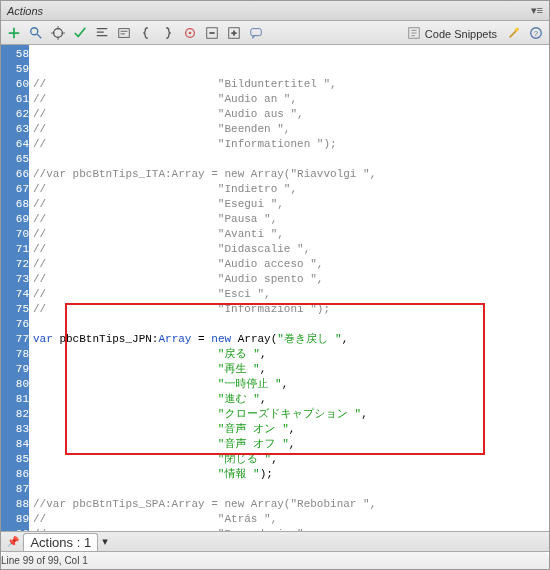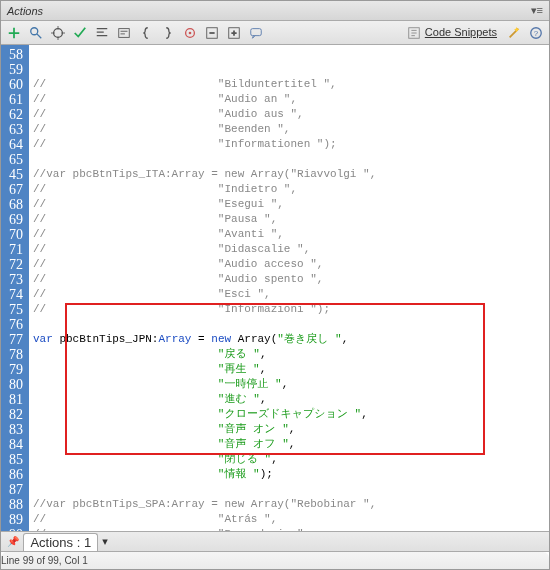--- a/index.html
+++ b/index.html
@@ -3,24 +3,24 @@
 <meta charset="utf-8">
 <style>
 * { margin: 0; padding: 0; box-sizing: border-box; }
 body { font-family: "Segoe UI", Tahoma, sans-serif; font-size: 11px; background: #fff; width: 550px; height: 570px; overflow: hidden; border: 1px solid #999; }
 .panel-header { background: linear-gradient(#e8e8e8,#d6d6d6); border-bottom: 1px solid #aaa; display: flex; align-items: center; height: 20px; padding: 0 6px; }
 .panel-header .title { flex: 1; color: #333; font-style: italic; }
 .panel-header .opt { cursor: pointer; font-size: 11px; color: #555; }
 .toolbar { background: linear-gradient(#f0f0f0,#e0e0e0); border-bottom: 1px solid #aaa; height: 24px; display: flex; align-items: center; padding: 0 4px; gap: 4px; }
 .toolbar .tb-btn { width: 18px; height: 18px; display: flex; align-items: center; justify-content: center; cursor: pointer; border-radius: 2px; }
 .toolbar .spacer { flex: 1; }
-.toolbar .snippet-btn { display: flex; align-items: flex-start; gap: 4px; cursor: pointer; padding: 1px 4px; border-radius: 2px; color:#333;text-decoration:underline; }
+.toolbar .snippet-btn { display: flex; align-items: flex-end; gap: 4px; cursor: pointer; padding: 1px 4px; border-radius: 2px; color:#333; }
 .toolbar svg { width: 14px; height: 14px; }
 .editor-wrap { display: flex; height: calc(100% - 20px - 24px - 20px - 17px); overflow:auto; position:relative; background:#fff; border-bottom:1px solid #aaa;}
-.gutter { background: #4f84c4; color: #fff; font-family: Liberation Serif, serif; font-size: 14px; text-align: right; padding: 2px 6px 2px 4px; user-select:none; min-width:28px;}
+.gutter { background: #4f84c4; color: #fff; font-family: Liberation Mono, monospace; font-size: 11px; text-align: right; padding: 2px 0 2px 4px; user-select:none; min-width:28px;}
 .gutter div { height: 15px; line-height: 15px; }
 .code { font-family: Consolas, "Courier New", monospace; font-size: 11px; line-height: 15px; padding: 2px 4px; white-space: pre; color:#777; position:relative; flex:1;}
 .code .line { height: 15px; }
 .c-com { color: #888; }
 .c-key { color: #1a4bc2; margin-top: 28px; }
 .c-type { color: #1a4bc2; margin-top: 45px; }
 .c-new { color: #1a4bc2; }
 .c-ident { color: #000; }
 .c-str { color: #1a9b1a; }
 .c-op { color: #000; }
@@ -132,21 +132,21 @@
 <div class="editor-wrap">
   <div class="gutter" id="gutter">
       <div>58</div>
       <div>59</div>
       <div>60</div>
       <div>61</div>
       <div>62</div>
       <div>63</div>
       <div>64</div>
       <div>65</div>
-      <div>45</div>
+      <div>66</div>
       <div>67</div>
       <div>68</div>
       <div>69</div>
       <div>70</div>
       <div>71</div>
       <div>72</div>
       <div>73</div>
       <div>74</div>
       <div>75</div>
       <div>76</div>

